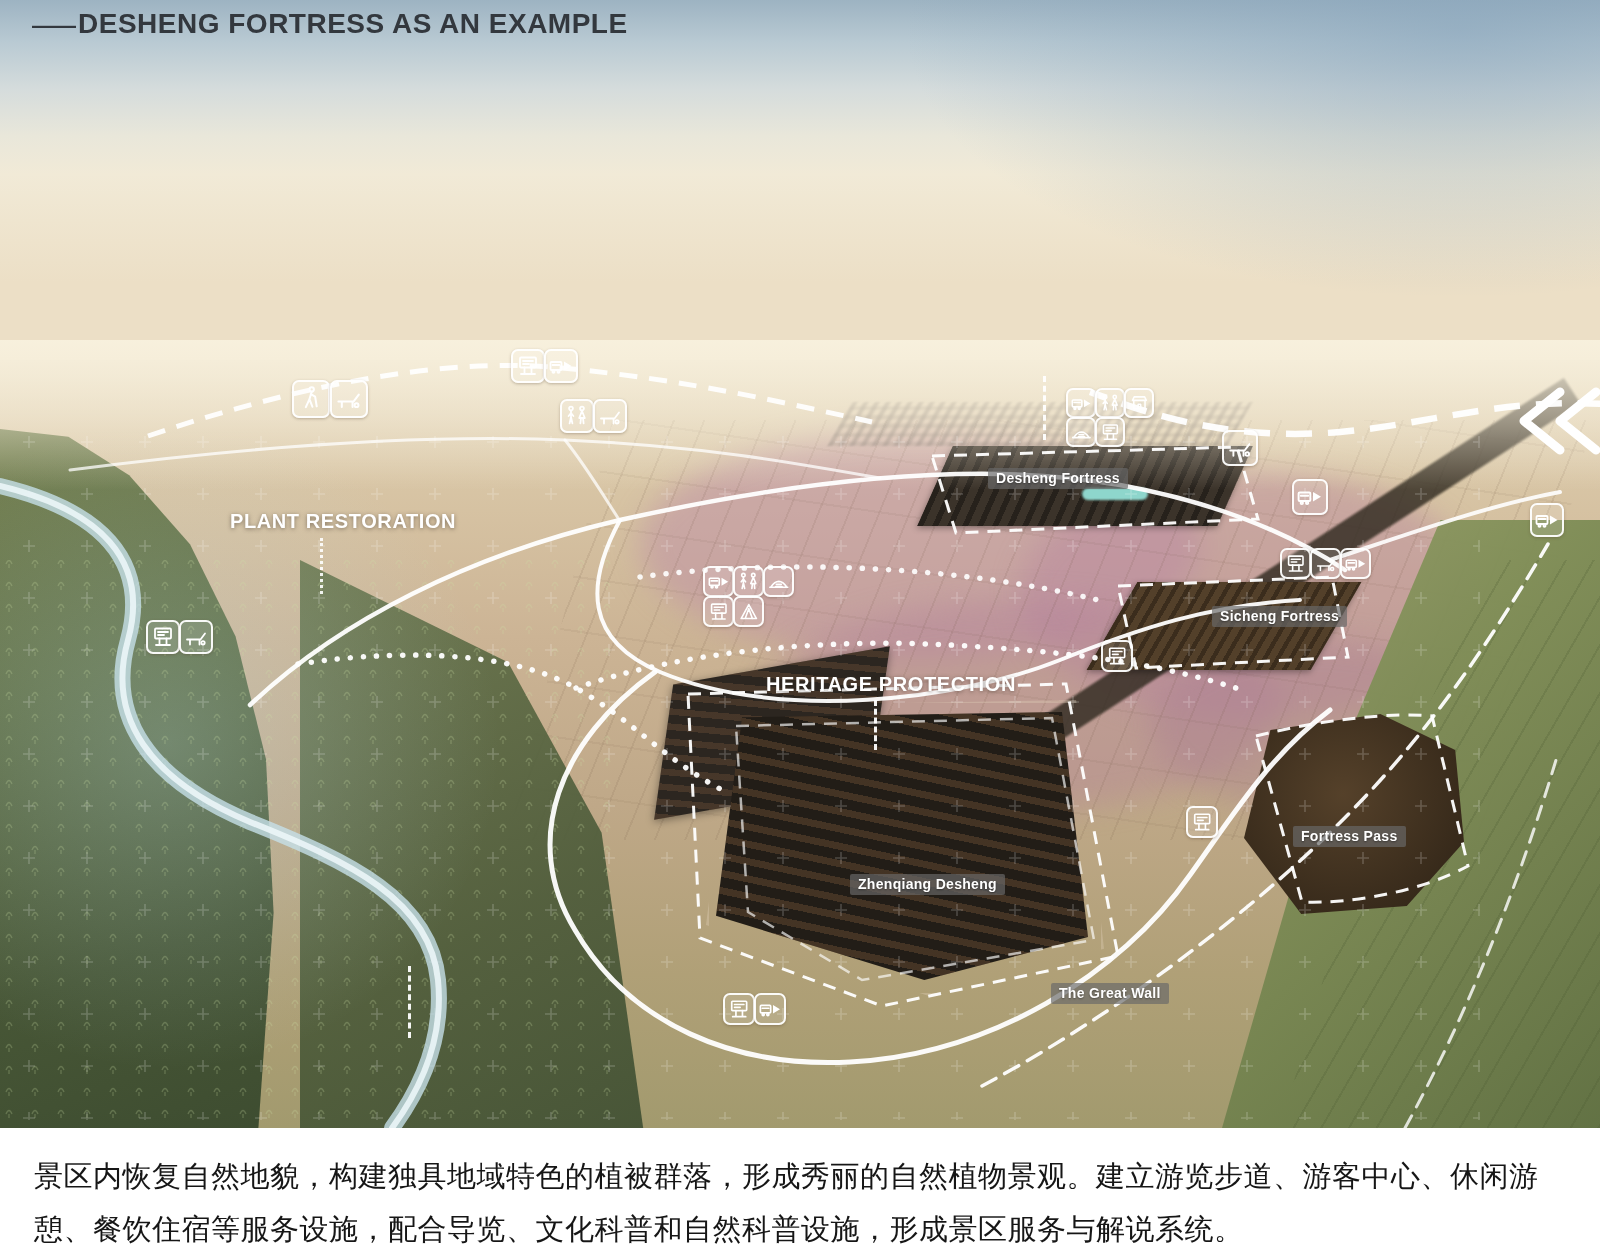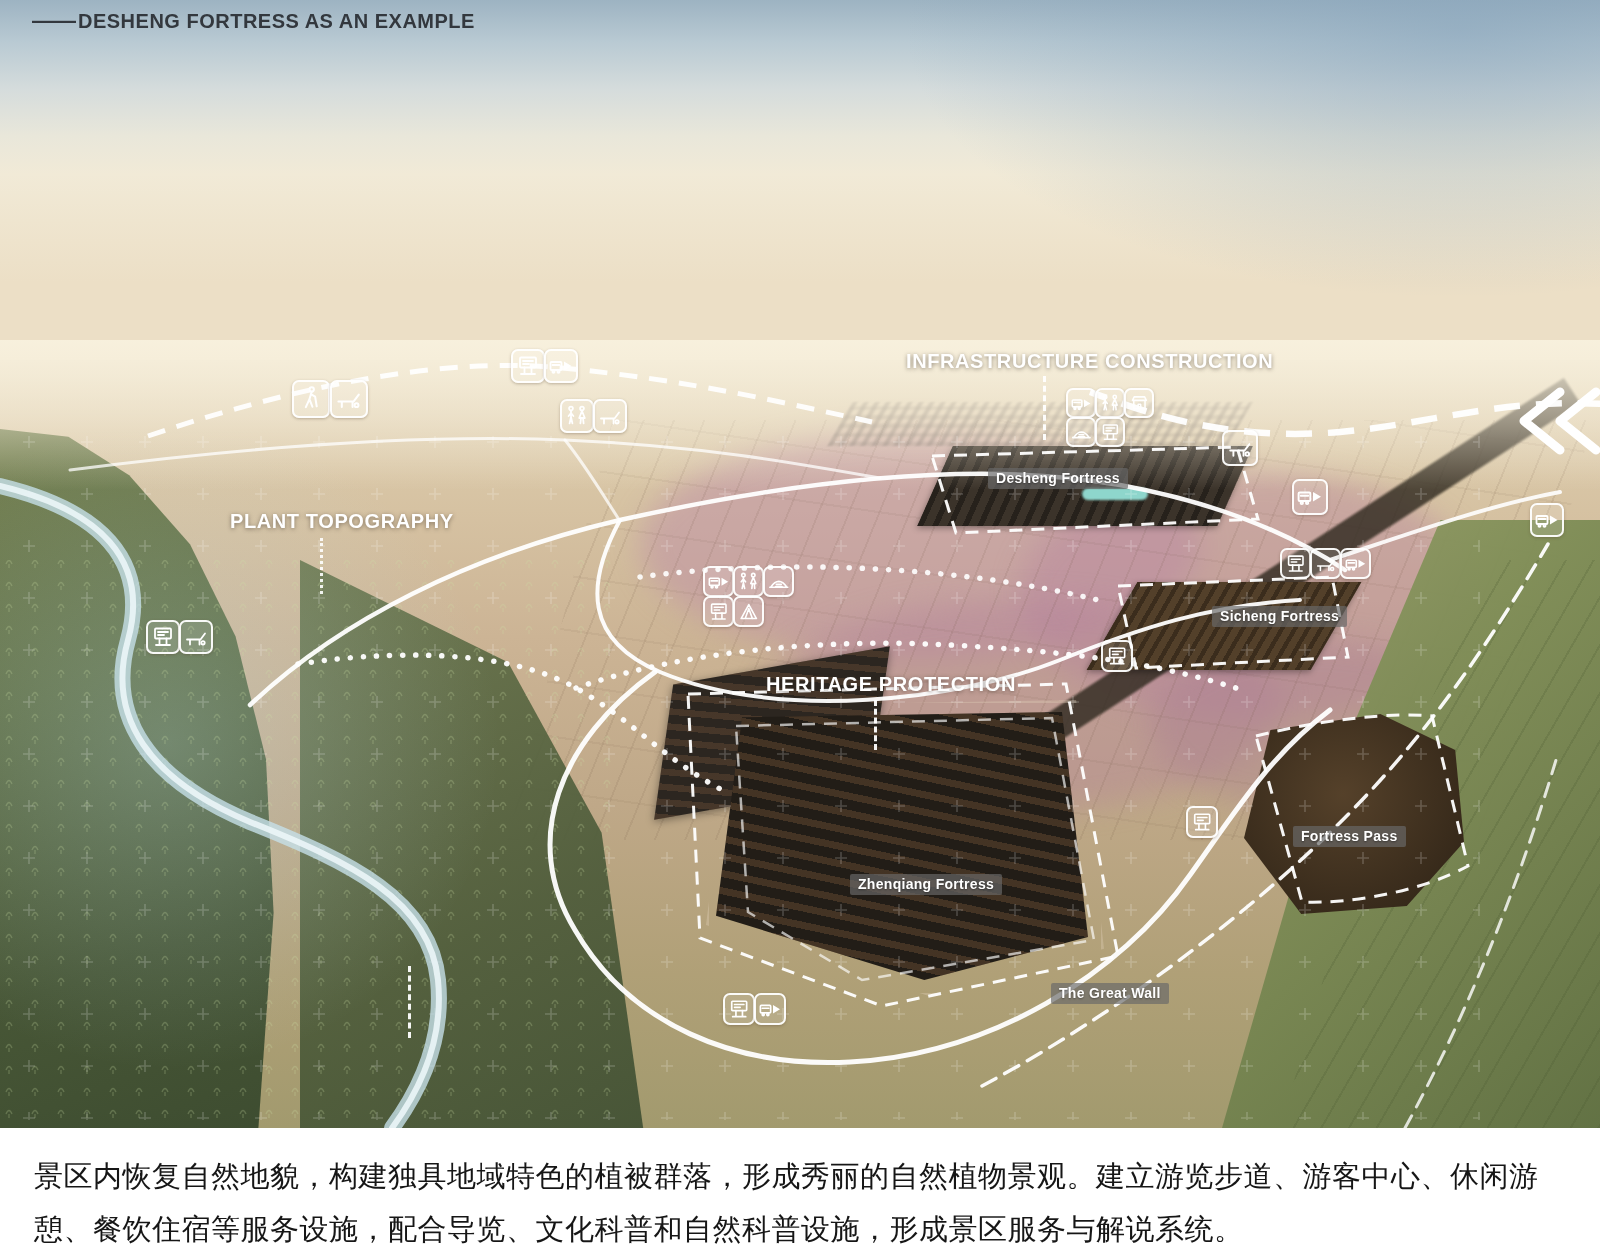--- a/index.html
+++ b/index.html
@@ -61,21 +61,21 @@
        clip-path:polygon(12% 8%,62% 0,96% 18%,100% 64%,74% 96%,26% 100%,0 62%);}
   .wallband{left:960px;top:770px;width:720px;height:30px;background:#2e281e;opacity:.8;
        transform:rotate(-33deg);transform-origin:left top;filter:blur(1px);}
   .riverglow{position:absolute;left:0;top:430px;width:560px;height:698px;opacity:.55;
        background:radial-gradient(ellipse at 30% 45%,rgba(190,225,235,.5),transparent 60%);}
   svg.layer{position:absolute;left:0;top:0;width:1600px;height:1128px;}
   
   .page-title{position:absolute;left:24px;top:8px;display:flex;align-items:baseline;color:#33383e;}
   .page-title .main{font-size:40px;font-weight:700;letter-spacing:1px;}
   .page-title .sep{font-size:22px;font-weight:700;margin:0 2px 0 8px;}
-  .page-title .sub{font-size:20px;font-weight:700;letter-spacing:.5px;}
+  .page-title .sub{font-size:28px;font-weight:700;letter-spacing:.5px;}
   .zone-label{position:absolute;color:#fff;font-weight:700;font-size:20px;letter-spacing:.6px;
        text-shadow:0 1px 4px rgba(60,50,40,.55);white-space:nowrap;}
   .vdash{position:absolute;width:0;border-left:3px dashed rgba(255,255,255,.95);}
   .vdot{position:absolute;width:0;border-left:3px dotted rgba(255,255,255,.9);}
   .tag{position:absolute;background:rgba(105,105,105,.68);color:#fff;font-size:14px;font-weight:700;
        padding:2px 8px 3px;border-radius:2px;white-space:nowrap;letter-spacing:.3px;
        text-shadow:0 1px 2px rgba(0,0,0,.4);}
   
   .badge{position:absolute;border:2px solid rgba(255,255,255,.95);border-radius:7px;
        background:rgba(255,255,255,.14);box-shadow:0 1px 3px rgba(90,70,50,.35);
@@ -349,34 +349,33 @@
         <svg>
           <use href="#i-sign"></use>
         </svg>
       </div>
     <div class="badge" style="left:754px;top:993px;width:28px;height:28px">
         <svg>
           <use href="#i-bus"></use>
         </svg>
       </div>
 
-    <div class="zone-label" style="left:906px;top:350px">INFRASTRUCTURE CONSTRUCTION</div>
     <div class="vdash" style="left:1043px;top:376px;height:64px"></div>
 
-    <div class="zone-label" style="left:230px;top:510px">PLANT TOPOGRAPHY</div>
+    <div class="zone-label" style="left:230px;top:510px">PLANT RESTORATION</div>
     <div class="vdot" style="left:320px;top:538px;height:56px"></div>
 
     <div class="zone-label" style="left:766px;top:673px">HERITAGE PROTECTION</div>
     <div class="vdash" style="left:874px;top:700px;height:50px"></div>
 
     <div class="vdash" style="left:408px;top:966px;height:72px"></div>
 
     <div class="tag" style="left:988px;top:468px">Desheng Fortress</div>
     <div class="tag" style="left:1212px;top:606px">Sicheng Fortress</div>
-    <div class="tag" style="left:850px;top:874px">Zhenqiang Fortress</div>
+    <div class="tag" style="left:850px;top:874px">Zhenqiang Desheng</div>
     <div class="tag" style="left:1293px;top:826px">Fortress Pass</div>
     <div class="tag" style="left:1051px;top:983px">The Great Wall</div>
 
     <div class="page-title">
       <span class="sep">——</span>
       <span class="sub">DESHENG FORTRESS AS AN EXAMPLE</span>
     </div>
   </div>
 
   <div id="caption-band">

